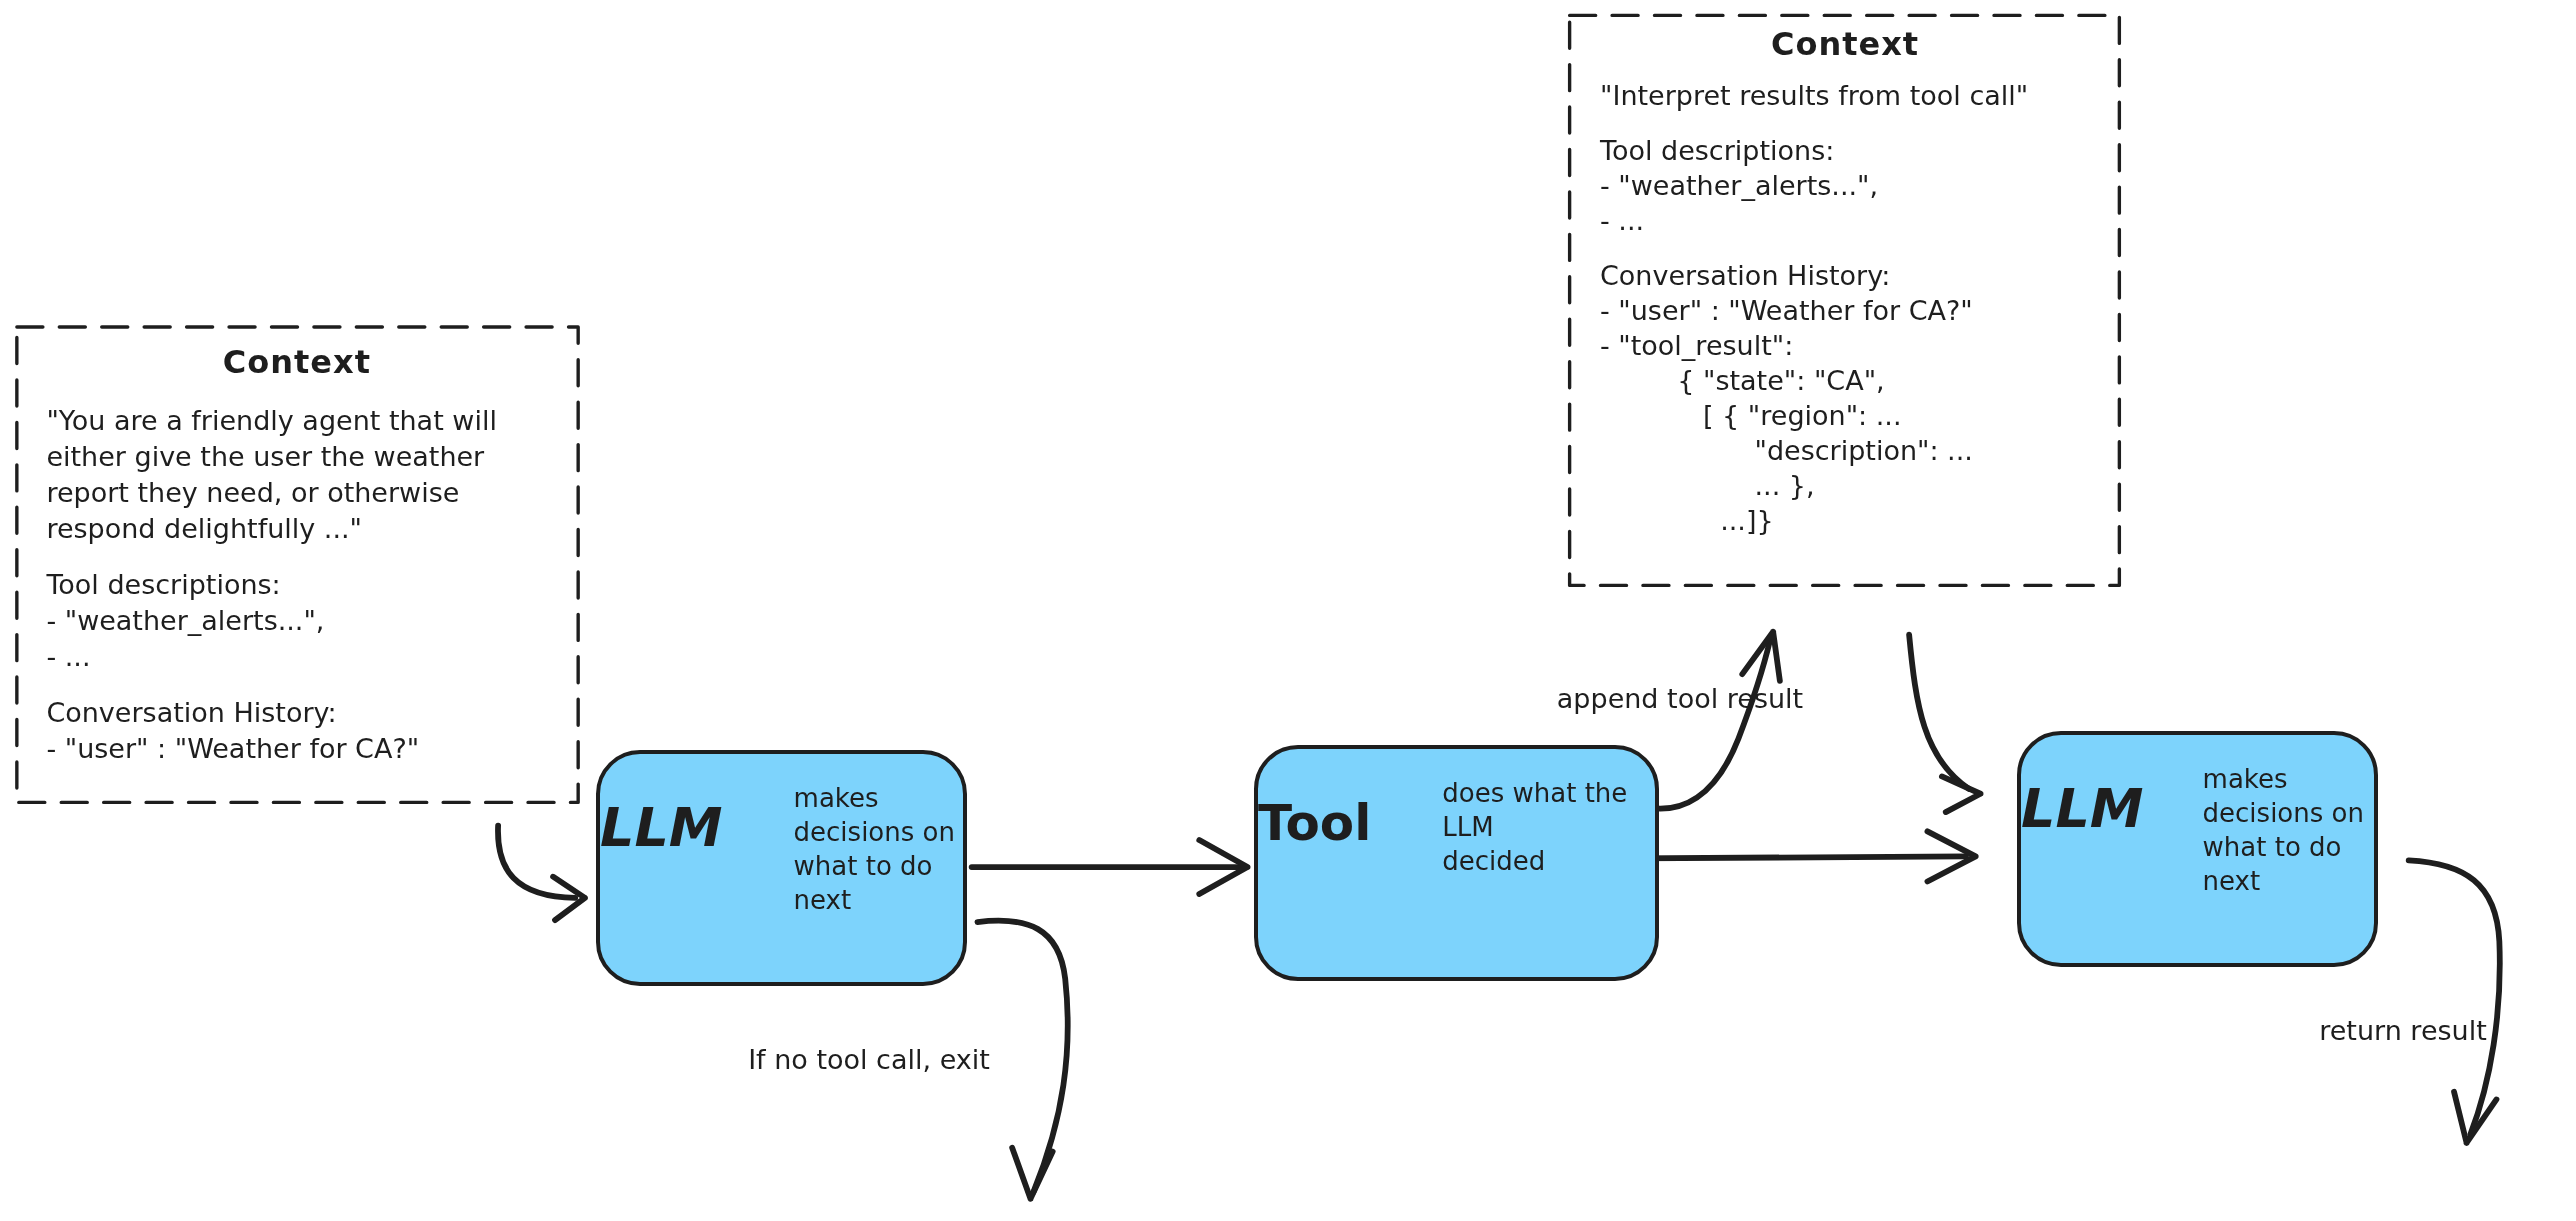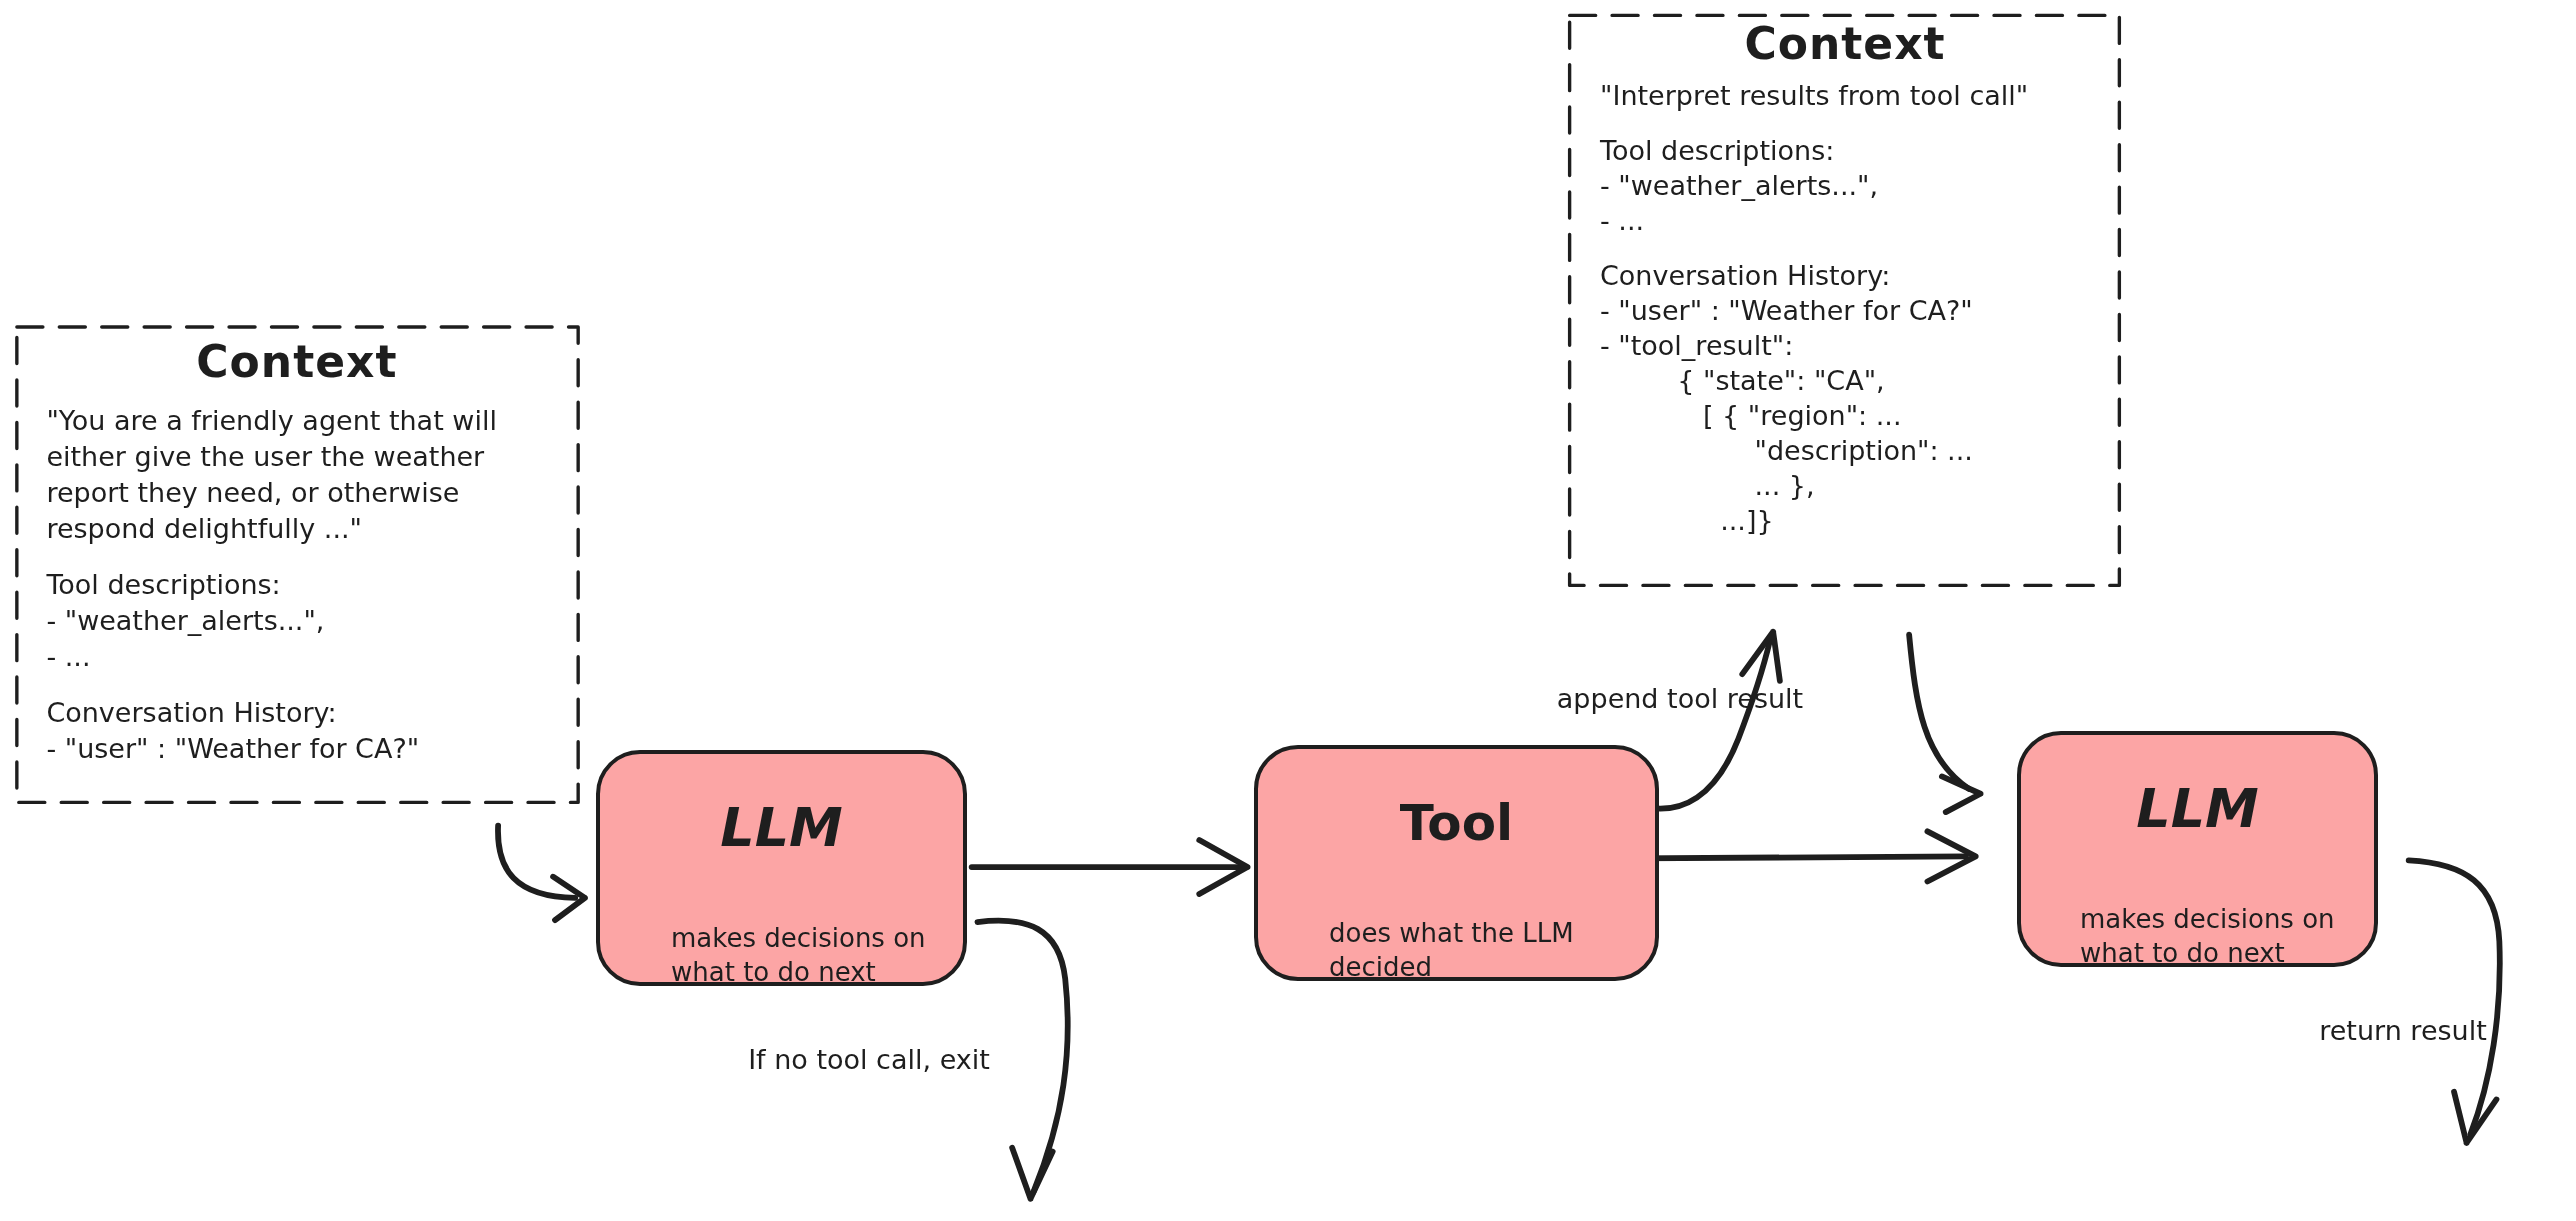--- a/index.html
+++ b/index.html
@@ -16,43 +16,42 @@
     position: absolute;
     left: 0; top: 0;
     width: 2576px; height: 1221px;
   }
   .ctx-box {
     position: absolute;
     box-sizing: border-box;
   }
   .ctx-title {
     text-align: center;
-    font-size: 44px;
+    font-size: 32px;
     font-weight: bold;
     line-height: 56px;
     letter-spacing: 1px;
   }
   .ctx-body {
     padding: 13.5px 17.4px 0 31px;
     font-size: 27px;
     line-height: 36px;
     white-space: pre;
   }
   .ctx-line { white-space: pre; }
   .ctx-line.gap { height: 20px; }
   .node {
     position: absolute;
     box-sizing: border-box;
     border: 4.8px solid #1e1e1e;
     border-radius: 44px;
-    background: #fca5a5;
+    background: #7dd3fc;
     display: flex;
-    flex-direction: column;
+    flex-direction: row;
     align-items: stretch;
-    gap: 36px;
   }
   .node-title {
     margin-top: 44px;
     text-align: center;
     font-size: 54px;
     font-weight: bold;
     line-height: 60px;
   }
   .node-title.italic { font-style: italic; }
   .node-title.tool { font-size: 50px; }

